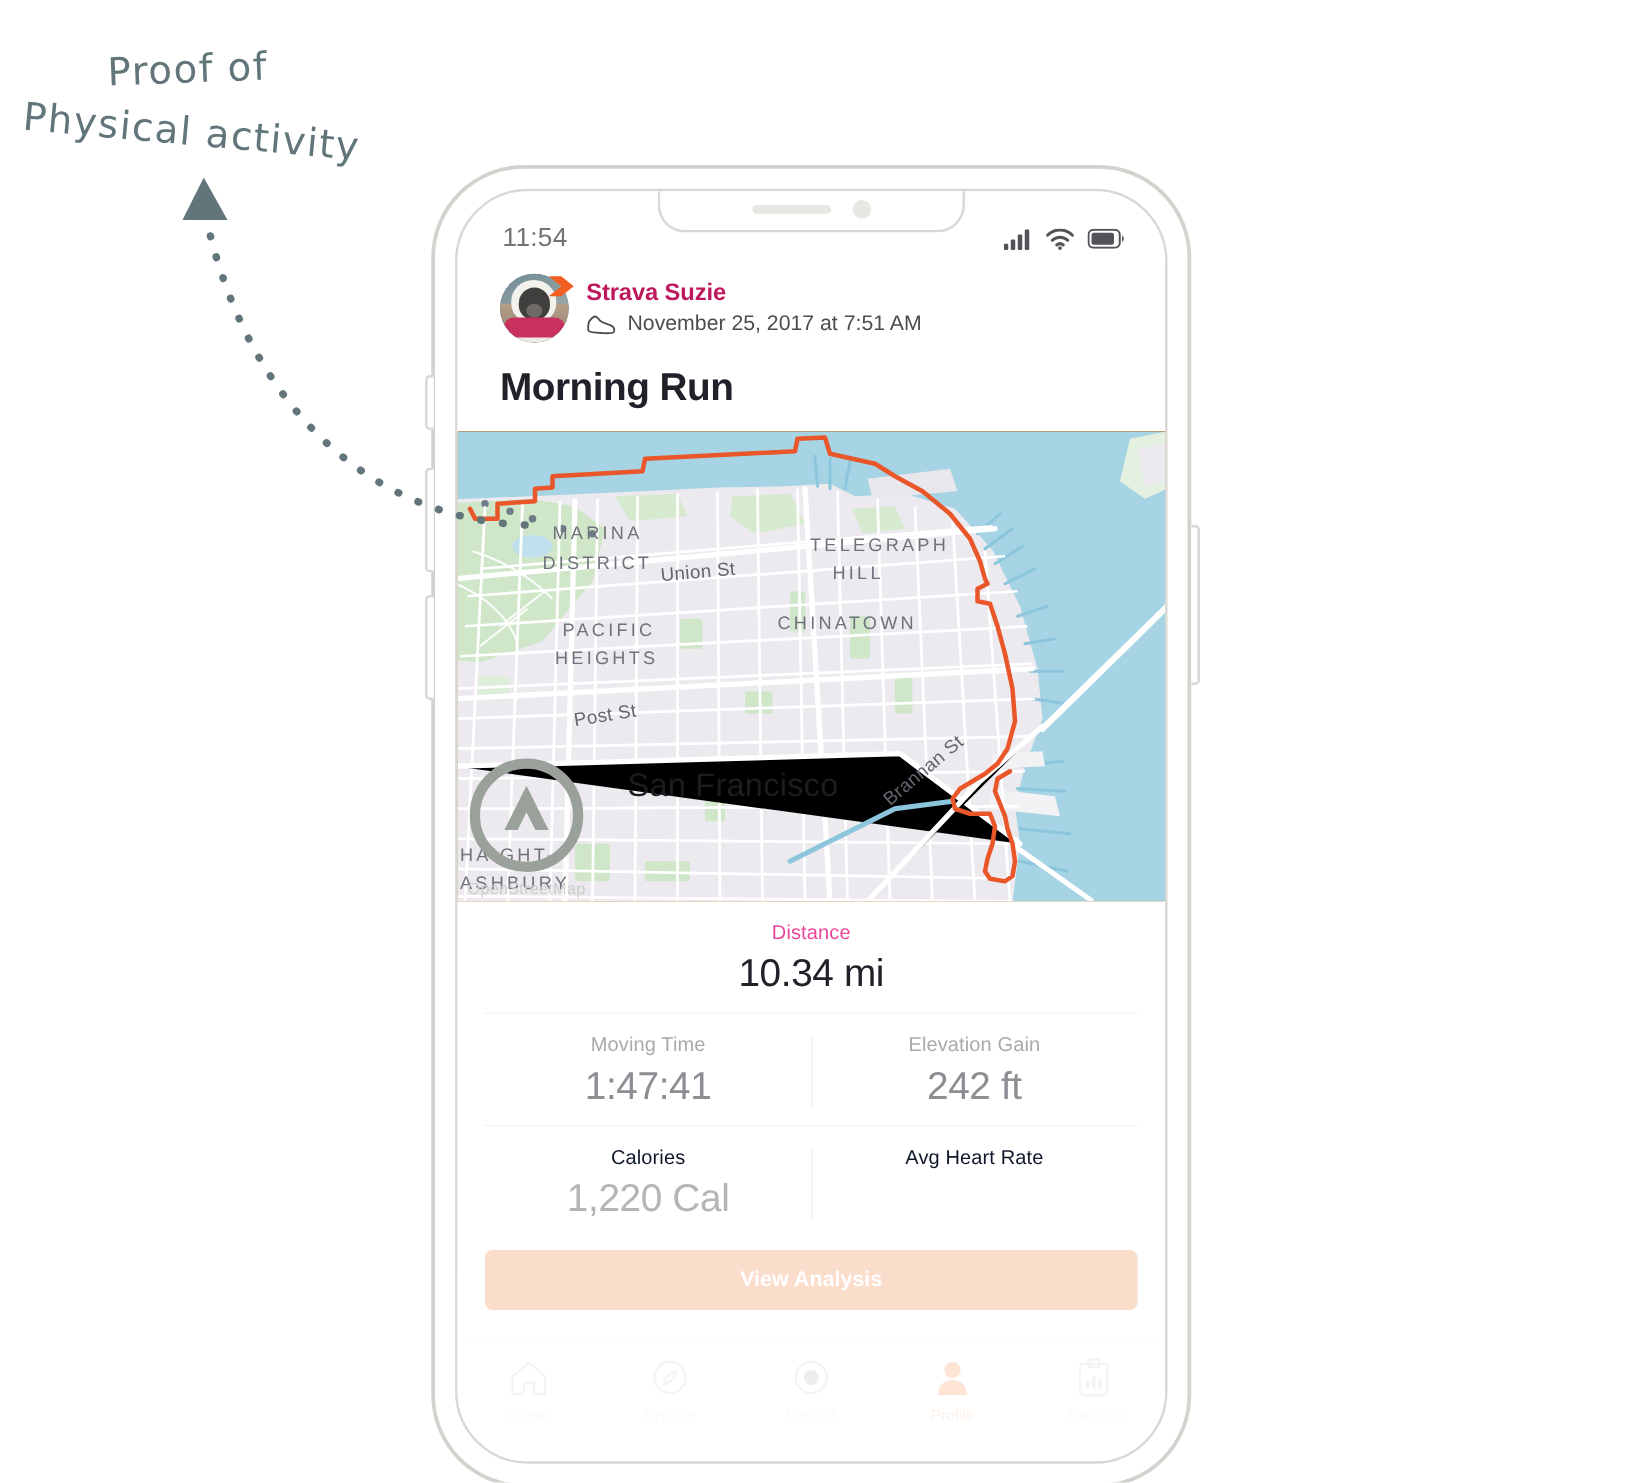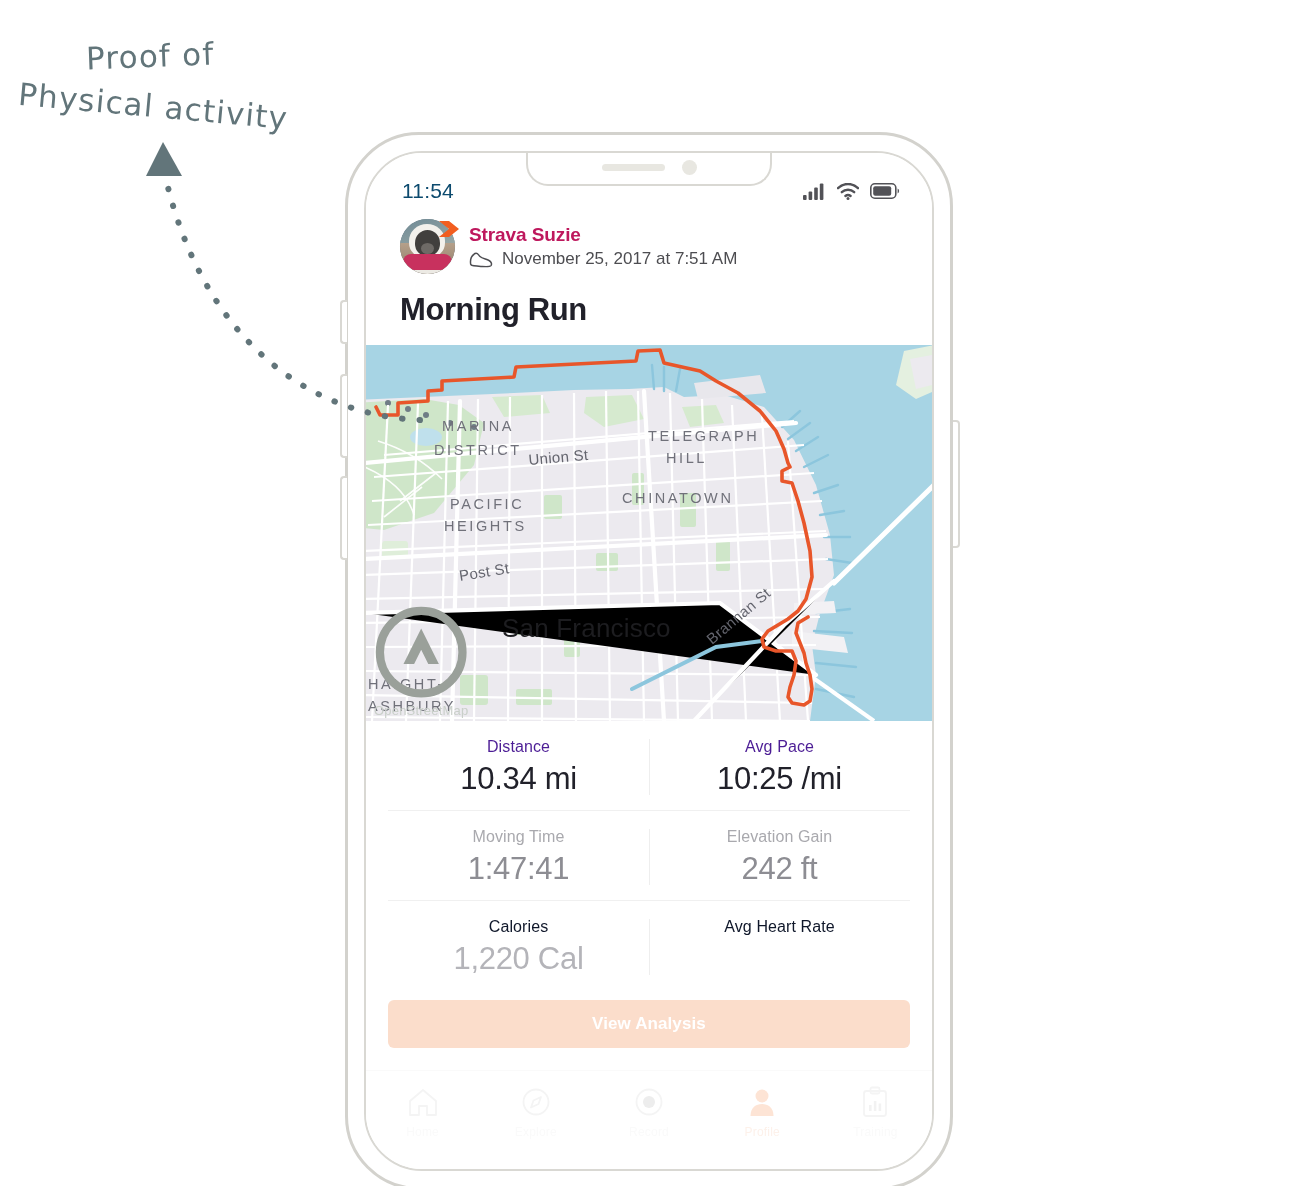--- a/index.html
+++ b/index.html
@@ -147,21 +147,21 @@
     height: 62px;
     display: flex;
     align-items: center;
     justify-content: space-between;
     padding: 14px 32px 0 36px;
     box-sizing: border-box;
     flex: none;
   }
   #status-time {
     font-size: 21px;
-    color: #0c4a6e;
+    color: #737373;
     font-weight: 400;
     letter-spacing: 0.2px;
   }
   #status-icons {
     display: flex;
     align-items: center;
     gap: 11px;
   }
 
   
@@ -322,21 +322,21 @@
     content: "";
     position: absolute;
     left: 0;
     top: 18px;
     bottom: 15px;
     width: 1px;
     background: #eeeeee;
   }
   .stat-label {
     font-size: 16px;
-    color: #4c1d95;
+    color: #ec4899;
     margin-bottom: 5px;
     letter-spacing: 0.1px;
   }
   .stat-value {
     font-size: 31px;
     color: #21212a;
     letter-spacing: -0.3px;
   }
   .row-fade-1 .stat-label { color: #a9a9ae; }
   .row-fade-1 .stat-value { color: #8d8d93; }
@@ -656,24 +656,20 @@
           <span>OpenStreetMap</span>
         </div>
       </div>
 
       <div id="stats">
         <div class="stat-row">
           <div class="stat-cell">
             <div class="stat-label">Distance</div>
             <div class="stat-value">10.34 mi</div>
           </div>
-          <div class="stat-cell">
-            <div class="stat-label">Avg Pace</div>
-            <div class="stat-value">10:25 /mi</div>
-          </div>
         </div>
         <div class="stat-row row-fade-1">
           <div class="stat-cell">
             <div class="stat-label">Moving Time</div>
             <div class="stat-value">1:47:41</div>
           </div>
           <div class="stat-cell">
             <div class="stat-label">Elevation Gain</div>
             <div class="stat-value">242 ft</div>
           </div>

